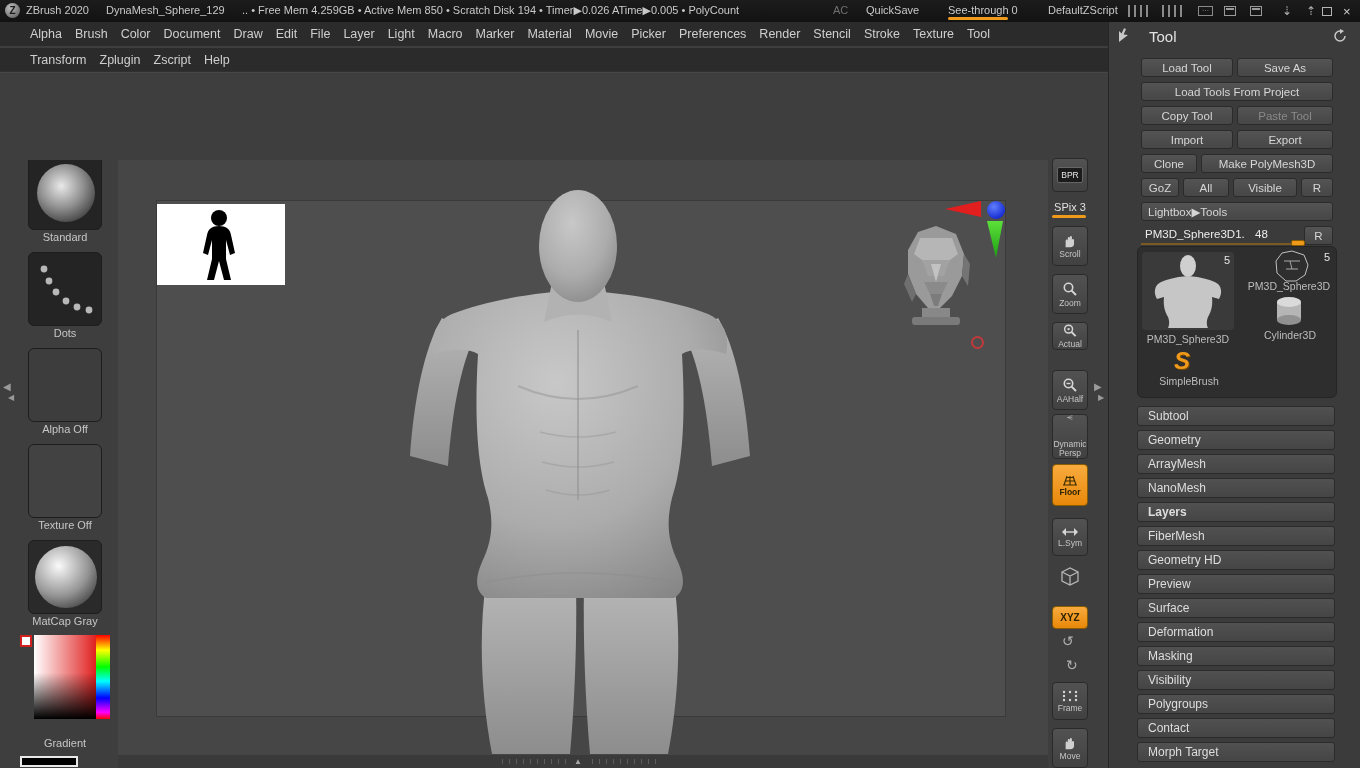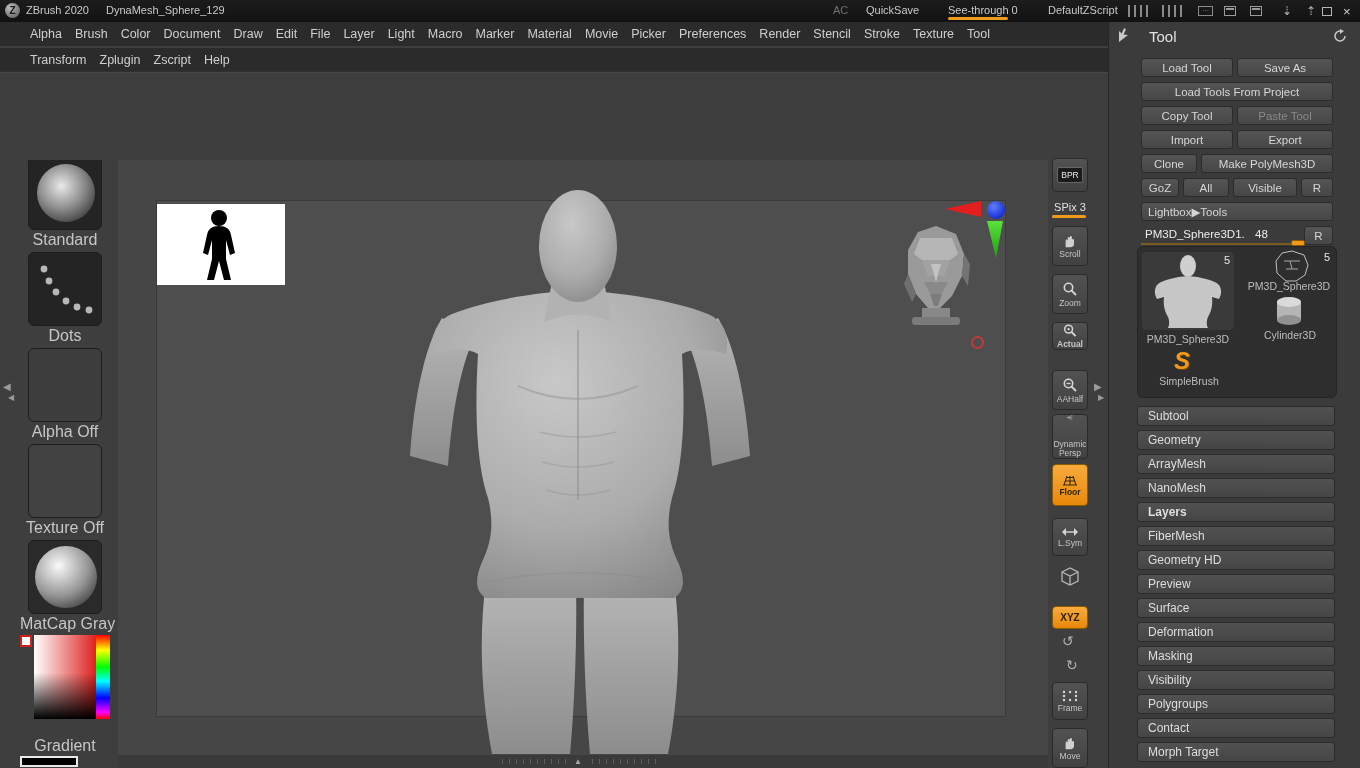--- a/index.html
+++ b/index.html
@@ -23,21 +23,21 @@
   .menurow.r1{top:22px;}
   .menurow.r2{top:48px;border-bottom:1px solid #303030;}
   .mi{font-size:12.5px;color:#cfcfcf;white-space:nowrap;cursor:default;}
 
   
   .btn{position:absolute;background:linear-gradient(#565656,#444444);border:1px solid #2a2a2a;border-radius:3px;color:#d8d8d8;font-size:11.5px;display:flex;align-items:center;justify-content:center;white-space:nowrap;cursor:default;}
   .btn.orange{background:linear-gradient(#f8ab3e,#e8880a);color:#2f2302;border-color:#8a5c00;}
   .btn.big{border-radius:5px;font-size:12px;}
   .btn.col{flex-direction:column;gap:2px;font-size:10px;}
   .btn.dis{background:none;border-color:transparent;color:#7a7a7a;}
-  .lbl{font-size:16px;color:#c6c6c6;text-align:center;white-space:nowrap;}
+  .lbl{font-size:11px;color:#c6c6c6;text-align:center;white-space:nowrap;}
 
   
   .shelf{left:0;top:72px;width:1360px;height:88px;background:#3e3e3e;border-top:1px solid #474747;z-index:2;}
   .sphere1{width:30px;height:30px;border-radius:50%;background:radial-gradient(circle at 38% 32%,#d6c6a2,#7a6a48 48%,#181410 85%);}
   .sphere2{width:30px;height:30px;border-radius:50%;background:radial-gradient(circle at 36% 30%,#ffffff,#cfcfcf 28%,#161616 78%);}
   .marquee{width:15px;height:12px;border:1px dashed #4a3000;}
   .cross{font-size:15px;font-weight:700;color:#3a2a00;line-height:12px;}
   .letterbox{width:13px;height:13px;border:1px solid #8a8a8a;border-radius:2px;font-size:9px;line-height:11px;text-align:center;color:#e0e0e0;}
   .slider-track{position:absolute;height:3px;background:#2c2c2c;border-radius:2px;}
   .slider-handle{position:absolute;width:14px;height:6px;background:#f09a1c;border:1px solid #8a5c00;border-radius:2px;}
@@ -74,20 +74,21 @@
 
   .tray-arrow{position:absolute;color:#9a9a9a;font-size:10px;z-index:3;}
 </style>
 </head>
 <body>
 
 <div class="abs titlebar">
   <span class="abs" style="left:5px;top:3px;width:15px;height:15px;border-radius:50%;background:radial-gradient(circle at 35% 30%,#bdbdbd,#555);color:#1a1a1a;font-size:10px;font-weight:700;text-align:center;line-height:15px;">Z</span>
   <span class="tb-text" style="left:26px;">ZBrush 2020</span>
   <span class="tb-text" style="left:106px;">DynaMesh_Sphere_129</span>
+  <span class="tb-text" style="left:242px;">.. • Free Mem 4.259GB • Active Mem 850 • Scratch Disk 194 • Timer▶0.026 ATime▶0.005 • PolyCount</span>
   <span class="tb-text tb-dim" style="left:833px;">AC</span>
   <span class="tb-text" style="left:866px;">QuickSave</span>
   <span class="tb-text" style="left:948px;">See-through 0</span>
   <span class="tb-underline" style="left:948px;top:17px;width:60px;"></span>
   <span class="tb-text" style="left:1048px;">DefaultZScript</span>
   <span class="tb-ico" style="left:1128px;">
       <span class="bars"></span>
     </span>
   <span class="tb-ico" style="left:1162px;">
       <span class="bars"></span>
@@ -328,21 +329,21 @@
     </svg>
   <span class="lbl">Scroll</span>
 </div>
 <div class="rshelf-btn" style="top:274px;height:40px;">
   <svg width="16" height="16" viewBox="0 0 16 16">
       <circle cx="6.5" cy="6.5" r="4.2" fill="none" stroke="#d5d5d5" stroke-width="1.6"></circle>
       <line x1="9.6" y1="9.6" x2="14" y2="14" stroke="#d5d5d5" stroke-width="2"></line>
     </svg>
   <span class="lbl">Zoom</span>
 </div>
-<div class="rshelf-btn" style="top:322px;height:28px;font-weight:bold;">
+<div class="rshelf-btn" style="top:322px;height:28px;">
   <svg width="16" height="16" viewBox="0 0 16 16">
       <circle cx="6.5" cy="6.5" r="4.2" fill="none" stroke="#d5d5d5" stroke-width="1.6"></circle>
       <circle cx="6.5" cy="6.5" r="1.3" fill="#d5d5d5"></circle>
       <line x1="9.6" y1="9.6" x2="14" y2="14" stroke="#d5d5d5" stroke-width="2"></line>
     </svg>
   <span class="lbl">Actual</span>
 </div>
 <div class="rshelf-btn" style="top:370px;height:40px;">
   <svg width="16" height="16" viewBox="0 0 16 16">
       <circle cx="6.5" cy="6.5" r="4.2" fill="none" stroke="#d5d5d5" stroke-width="1.6"></circle>

